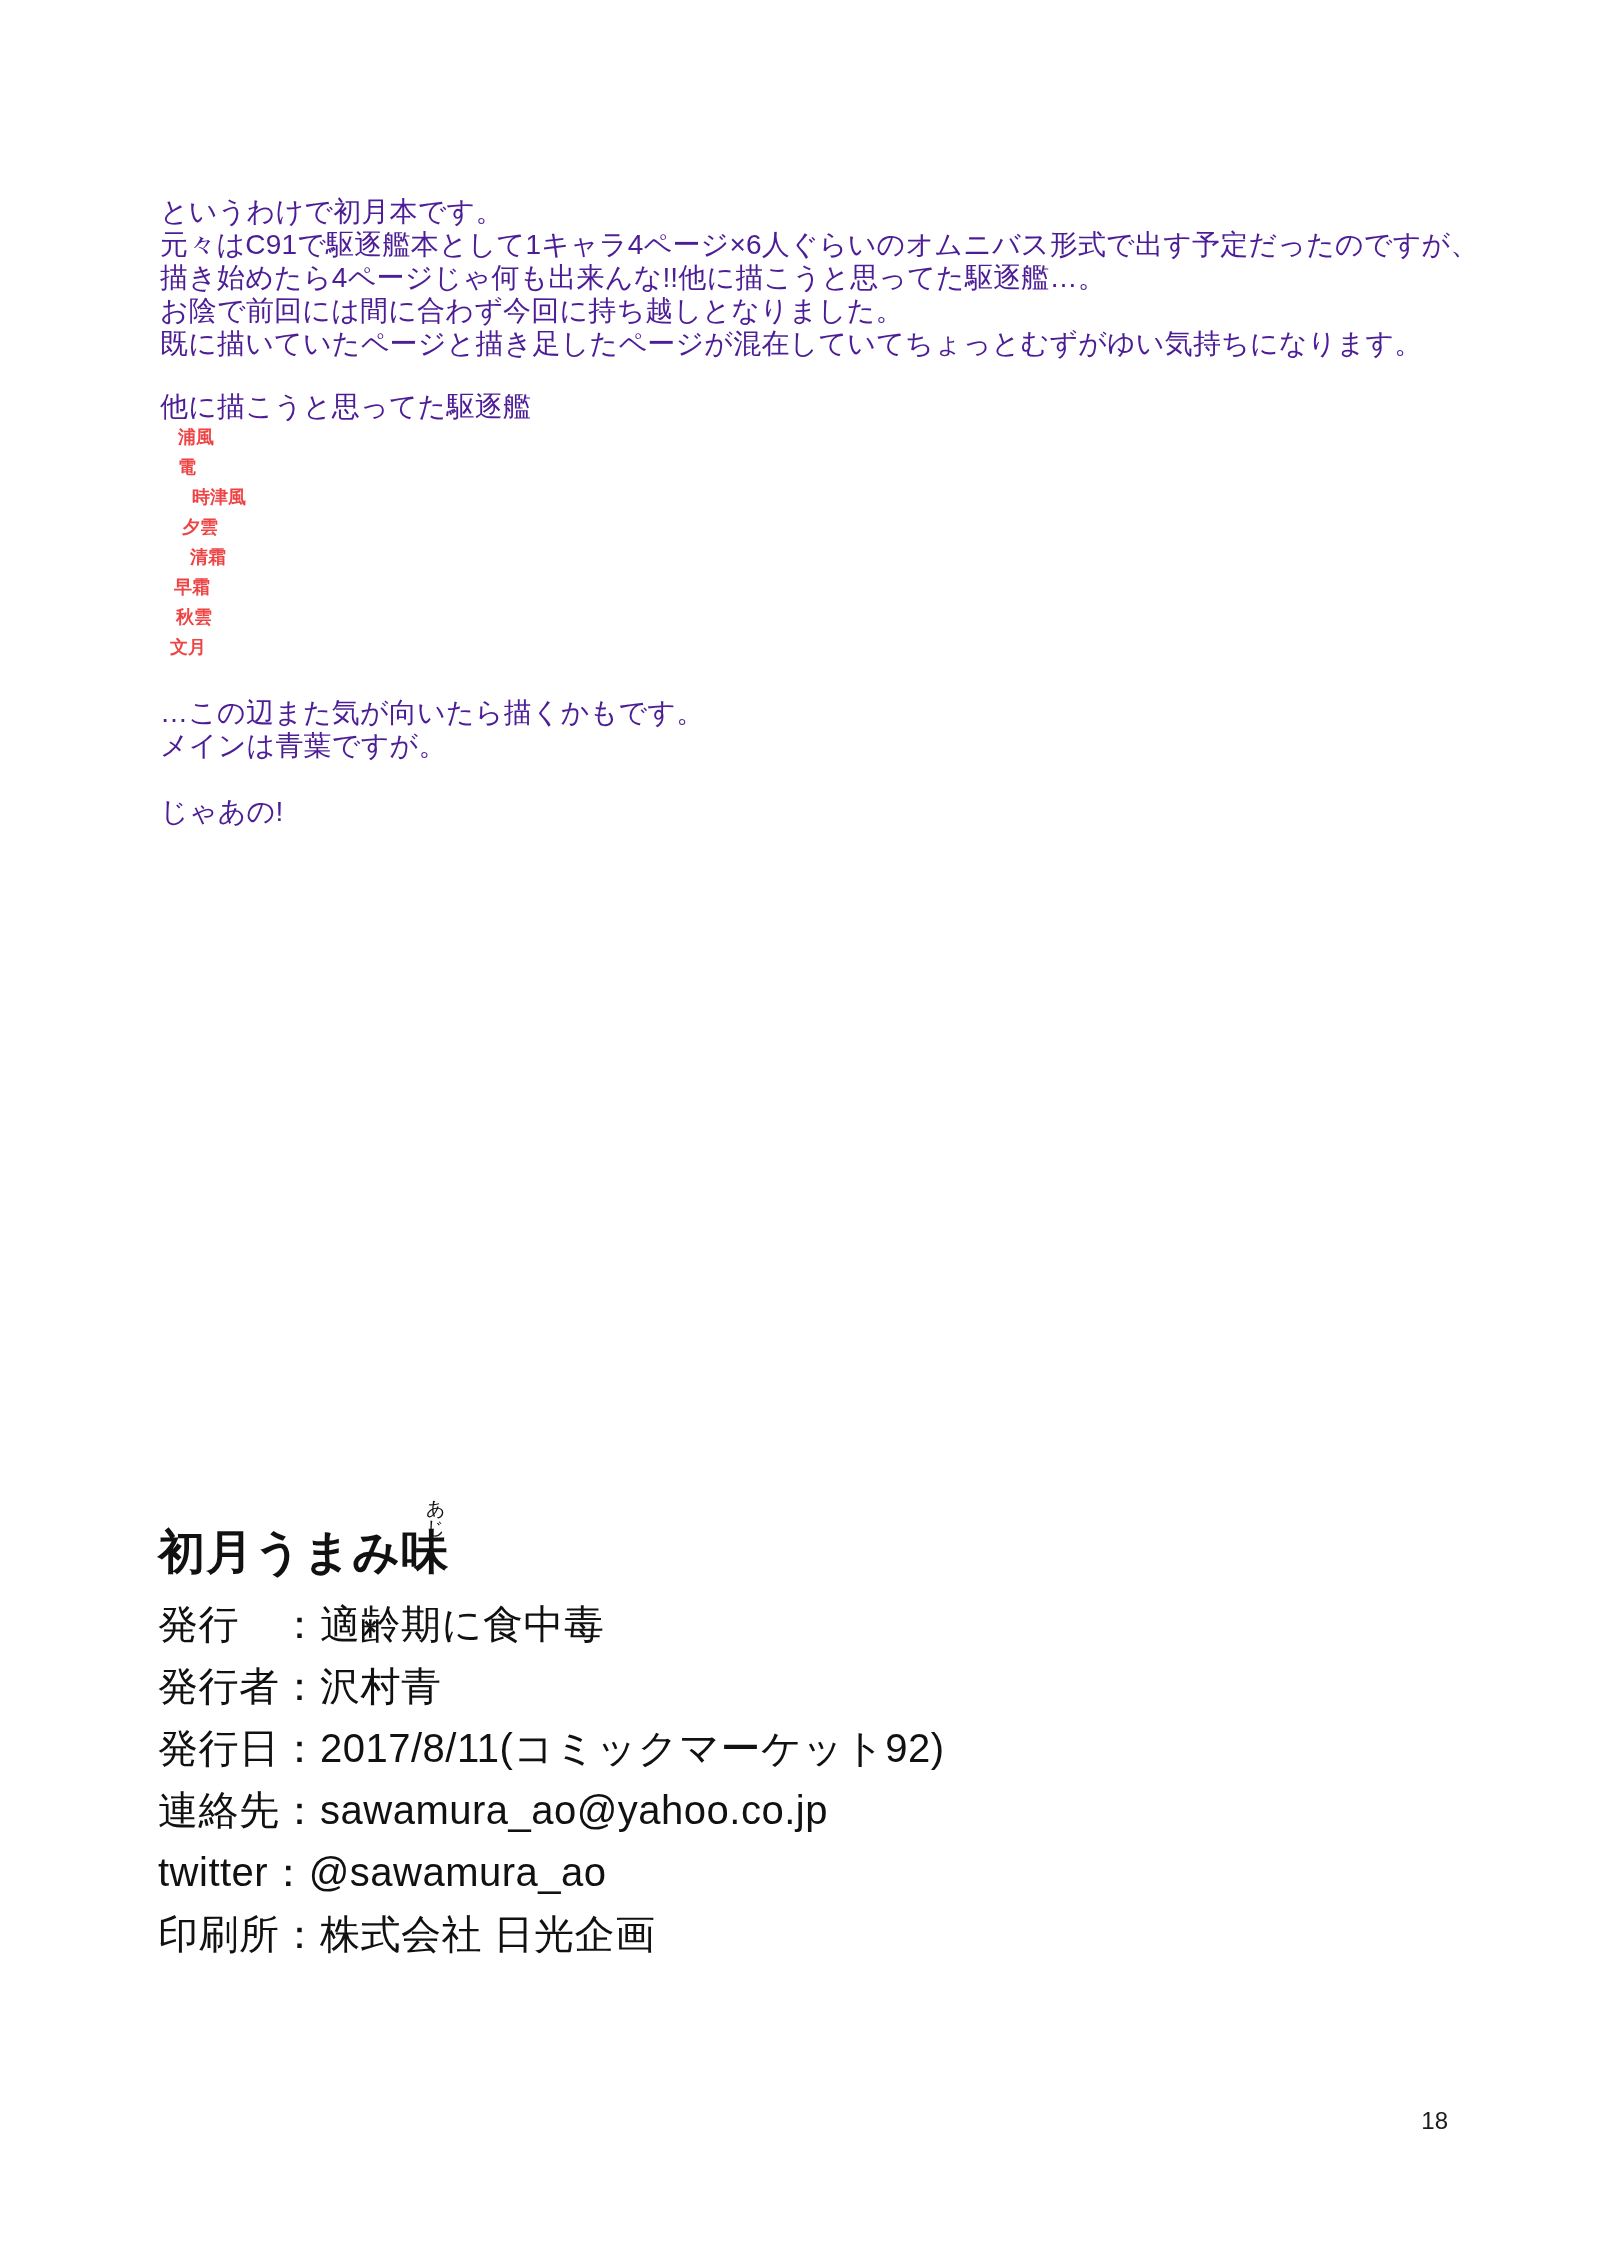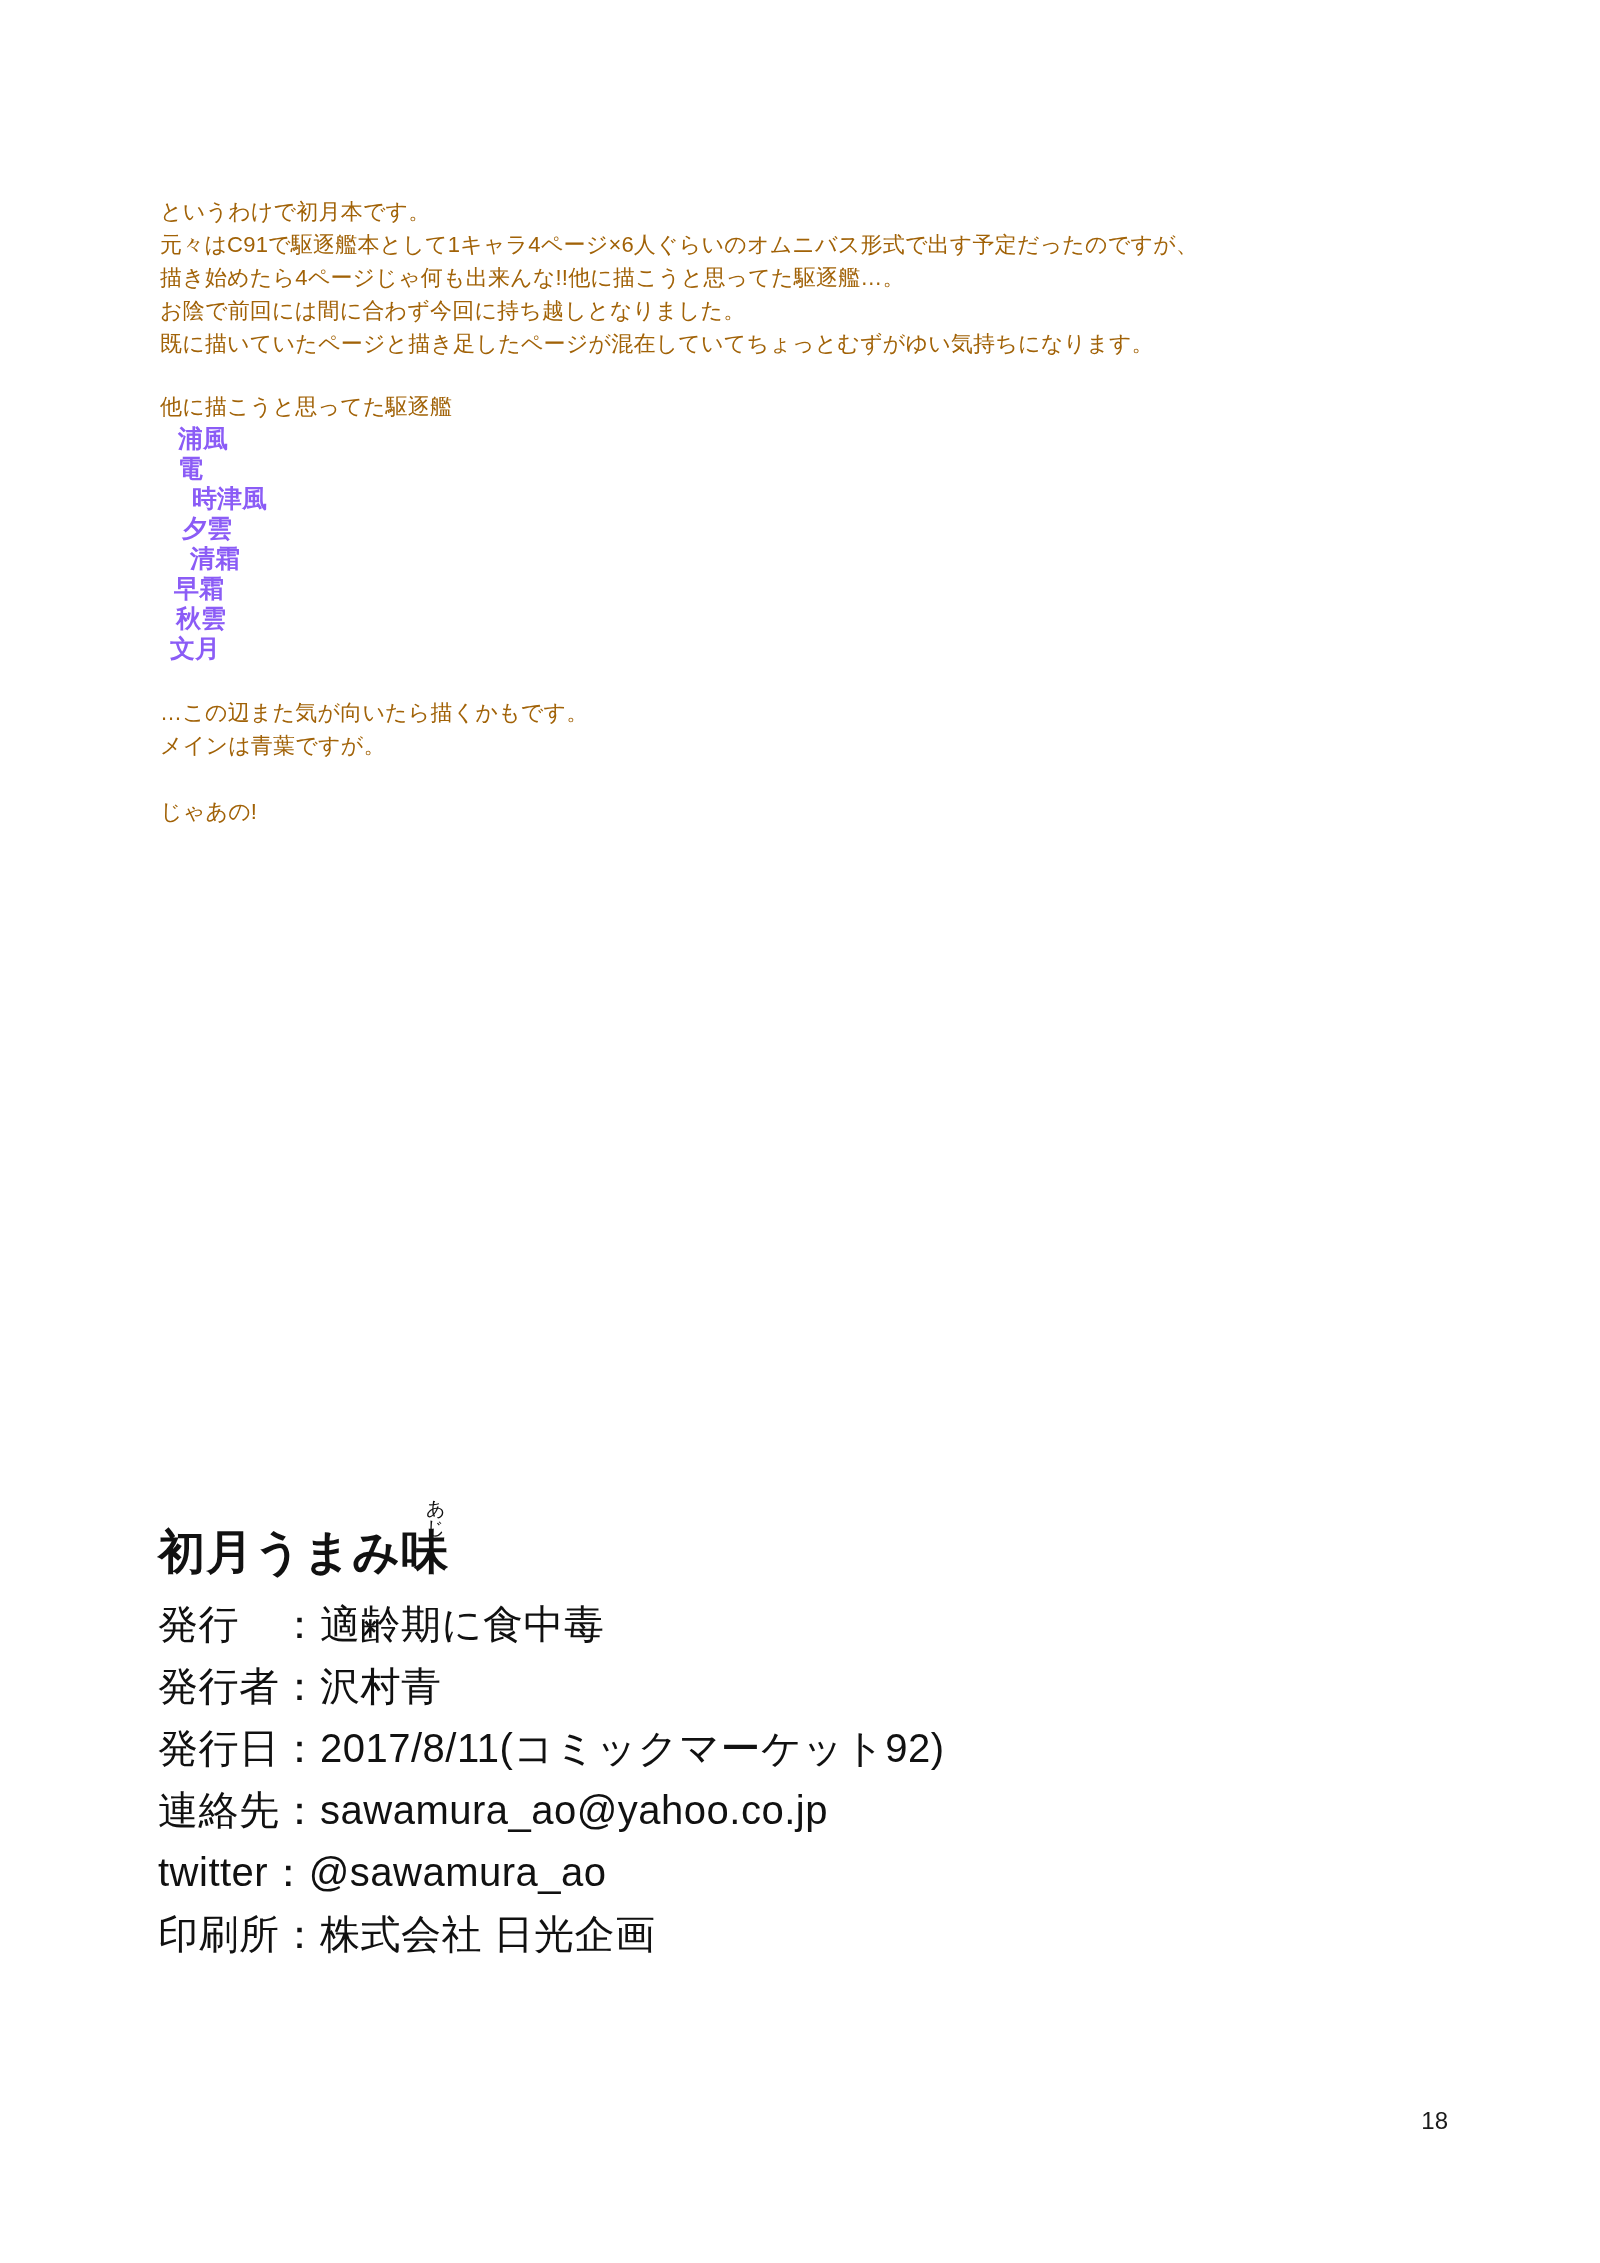--- a/index.html
+++ b/index.html
@@ -24,48 +24,49 @@
 
   
   .afterword {
     position: absolute;
     left: 160px;
     top: 195px;
     width: 1290px;
   }
   .afterword p {
     margin: 0;
-    font-size: 22px;
+    font-size: 28px;
     line-height: 33px;
     letter-spacing: 0.2px;
-    color: #a16207;
+    color: #4c1d95;
     white-space: nowrap;
   }
 
   .gap-sm { height: 33px; }
   .gap-md { height: 30px; }
 
   .ship-heading {
     margin: 0;
     font-size: 21.5px;
     line-height: 33px;
     color: #1d1d1d;
   }
 
   .ship-list {
     margin: 0;
     padding: 0;
     list-style: none;
   }
   .ship-list li {
-    font-size: 25px;
+    font-size: 18px;
     line-height: 30px;
     font-weight: bold;
-    color: #8b5cf6;
+    color: #ef4444;
     white-space: nowrap;
+    font-family: Liberation Mono, monospace;
   }
 
   
   .colophon {
     position: absolute;
     left: 158px;
     top: 1525px;
     width: 1330px;
   }
   .colophon-title {

